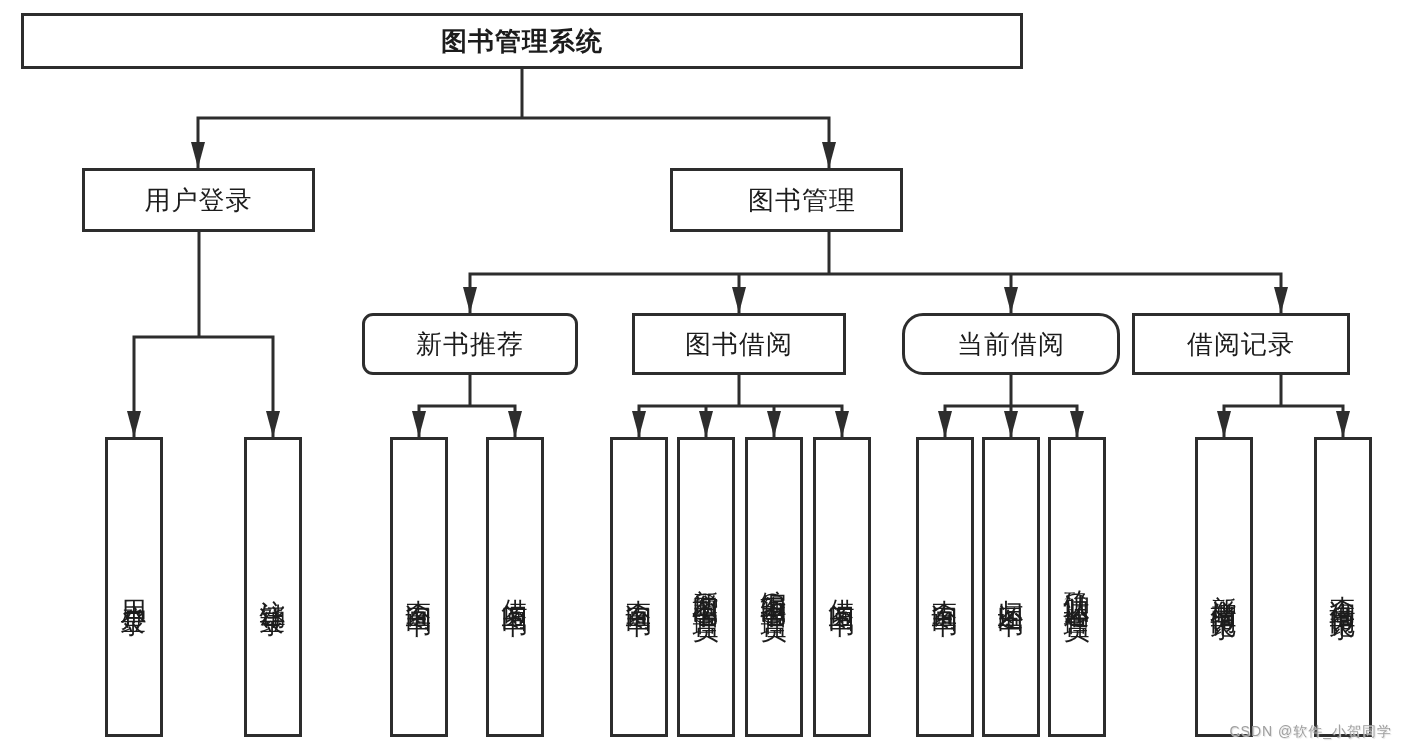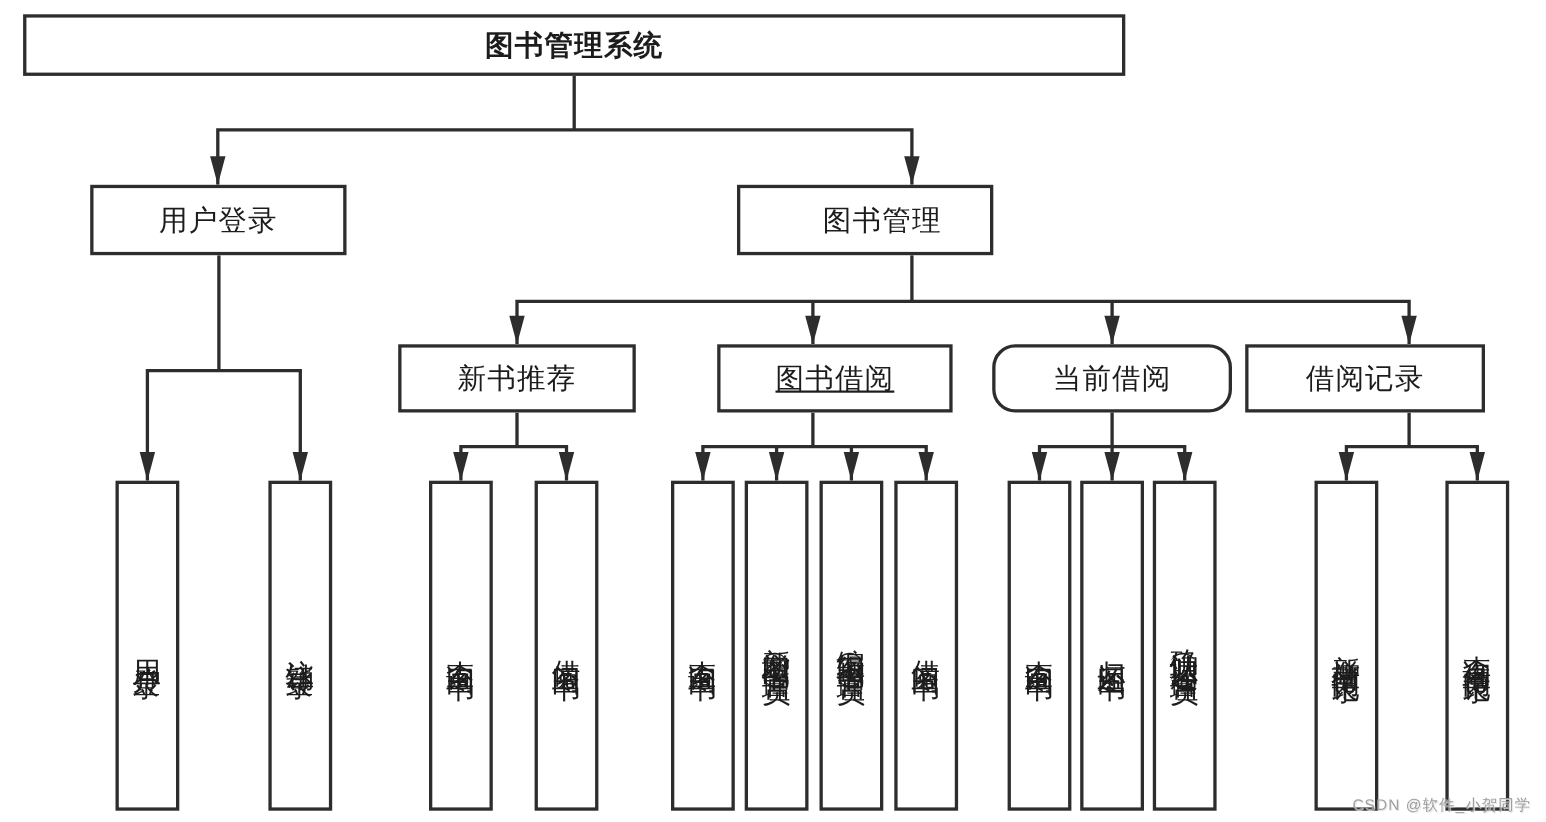--- a/index.html
+++ b/index.html
@@ -96,22 +96,22 @@
       <polygon points="1217,411 1231,411 1224,437"></polygon>
       <polygon points="1336,411 1350,411 1343,437"></polygon>
     </g>
   </svg>
 
   <div class="node" style="left:21px;top:13px;width:1002px;height:56px;font-weight:bold;">图书管理系统</div>
 
   <div class="node" style="left:82px;top:168px;width:233px;height:64px;">用户登录</div>
   <div class="node" style="left:670px;top:168px;width:233px;height:64px;padding-left:31px;">图书管理</div>
 
-  <div class="node" style="left:362px;top:313px;width:216px;height:62px;">新书推荐</div>
-  <div class="node" style="left:652px;top:313px;width:214px;height:62px;text-decoration:underline;">图书借阅</div>
+  <div class="node" style="left:362px;top:313px;width:216px;height:62px;border-radius:11px;">新书推荐</div>
+  <div class="node" style="left:632px;top:313px;width:214px;height:62px;">图书借阅</div>
   <div class="node" style="left:902px;top:313px;width:218px;height:62px;border-radius:21px;">当前借阅</div>
   <div class="node" style="left:1132px;top:313px;width:218px;height:62px;">借阅记录</div>
 
   <div class="leaf" style="left:105px;top:437px;width:58px;height:300px;">
     <span>用户登录</span>
   </div>
   <div class="leaf" style="left:244px;top:437px;width:58px;height:300px;">
     <span>注销登录</span>
   </div>
 

